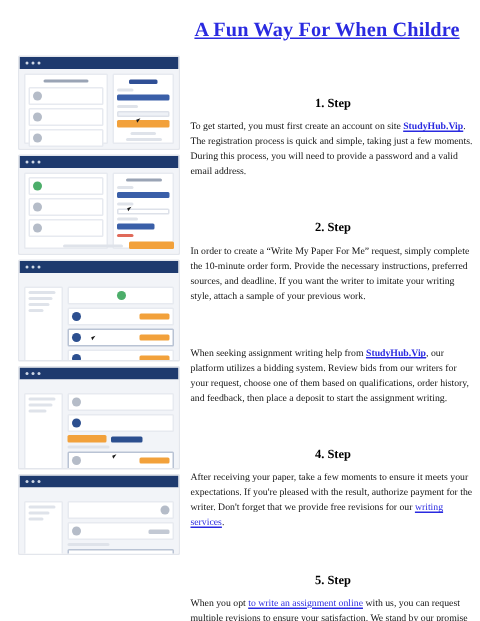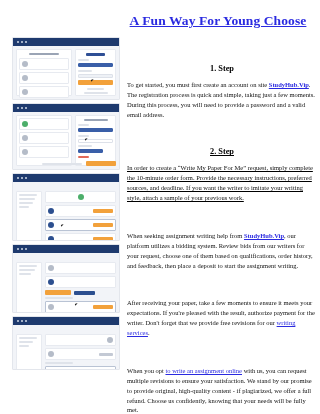--- a/index.html
+++ b/index.html
@@ -67,21 +67,21 @@
     text-decoration: underline;
   }
   .lnk-plain {
     color: #2a2ae0;
     text-decoration: underline;
     font-weight: normal;
   }
 
   
   .step-1 { margin-bottom: 13px; }
-  .step-2 { margin-bottom: 16px; text-decoration: underline; }
+  .step-2 { margin-bottom: 16px; }
   .step-3 { margin-bottom: 14px; }
   .step-4 { margin-bottom: 15px; }
   .step-5 { margin-bottom: 0; }
 
   
   .shots-col {
     position: absolute;
     left: 12px; top: 37px;
     width: 108px;
   }
@@ -212,21 +212,21 @@
   }
   .flexcol { display: flex; flex-direction: column; }
   .stack { flex: 1; }
 </style>
 </head>
 <body>
 
 <div class="page">
 
   <div class="title-wrap">
-    <span class="doc-title">A Fun Way For Young Choose</span>
+    <span class="doc-title">A Fun Way For When Childre</span>
   </div>
 
   <div class="shots-col">
 
     <div class="shot shot-h1">
       <div class="chrome">
         <span class="dot"></span>
         <span class="dot"></span>
         <span class="dot"></span>
       </div>
@@ -463,22 +463,24 @@
     <div class="step step-2">
       <div class="step-heading">2. Step</div>
       <p class="step-body"><span>In order to create a “Write My Paper For Me” request, simply complete the 10-minute order form. Provide the necessary instructions, preferred sources, and deadline. If you want the writer to imitate your writing style, attach a sample of your previous work.</span></p>
     </div>
 
     <div class="step step-3">
       <p class="step-body"><span>When seeking assignment writing help from </span><a class="lnk" href="#">StudyHub.Vip</a><span>, our platform utilizes a bidding system. Review bids from our writers for your request, choose one of them based on qualifications, order history, and feedback, then place a deposit to start the assignment writing.</span></p>
     </div>
 
     <div class="step step-4">
+      <div class="step-heading">4. Step</div>
       <p class="step-body"><span>After receiving your paper, take a few moments to ensure it meets your expectations. If you're pleased with the result, authorize payment for the writer. Don't forget that we provide free revisions for our </span><a class="lnk-plain" href="#">writing services</a><span>.</span></p>
     </div>
 
     <div class="step step-5">
+      <div class="step-heading">5. Step</div>
       <p class="step-body"><span>When you opt </span><a class="lnk-plain" href="#">to write an assignment online</a><span> with us, you can request multiple revisions to ensure your satisfaction. We stand by our promise to provide original, high-quality content - if plagiarized, we offer a full refund. Choose us confidently, knowing that your needs will be fully met.</span></p>
     </div>
 
   </div>
 
 </div>
 
 </body></html>

